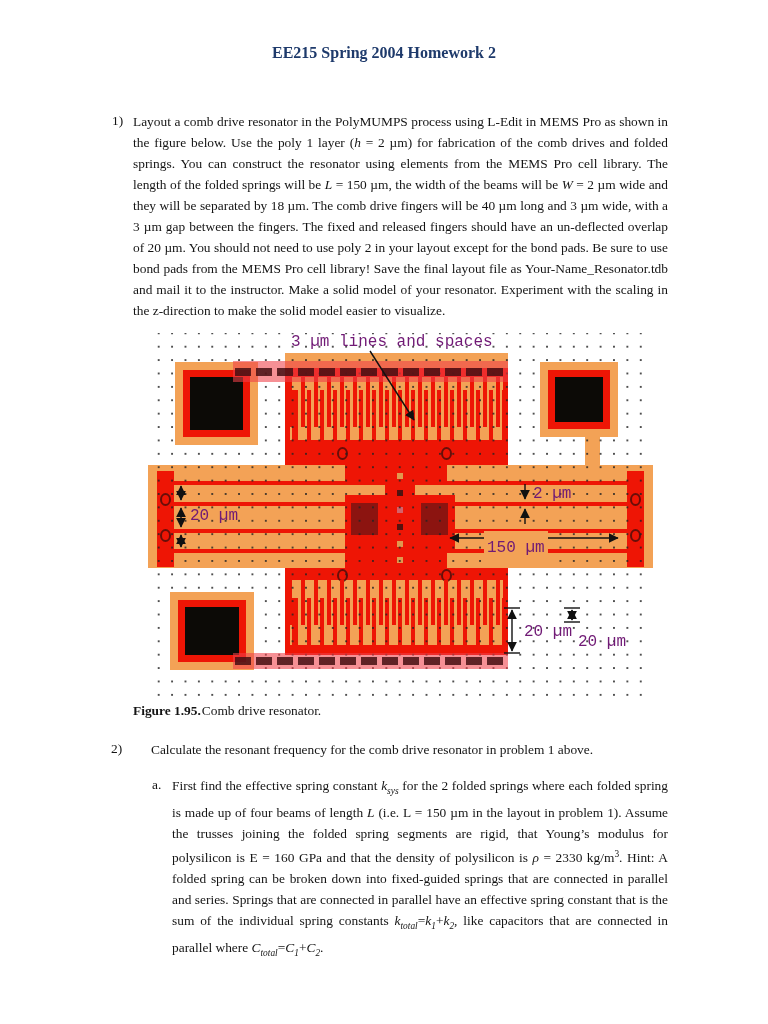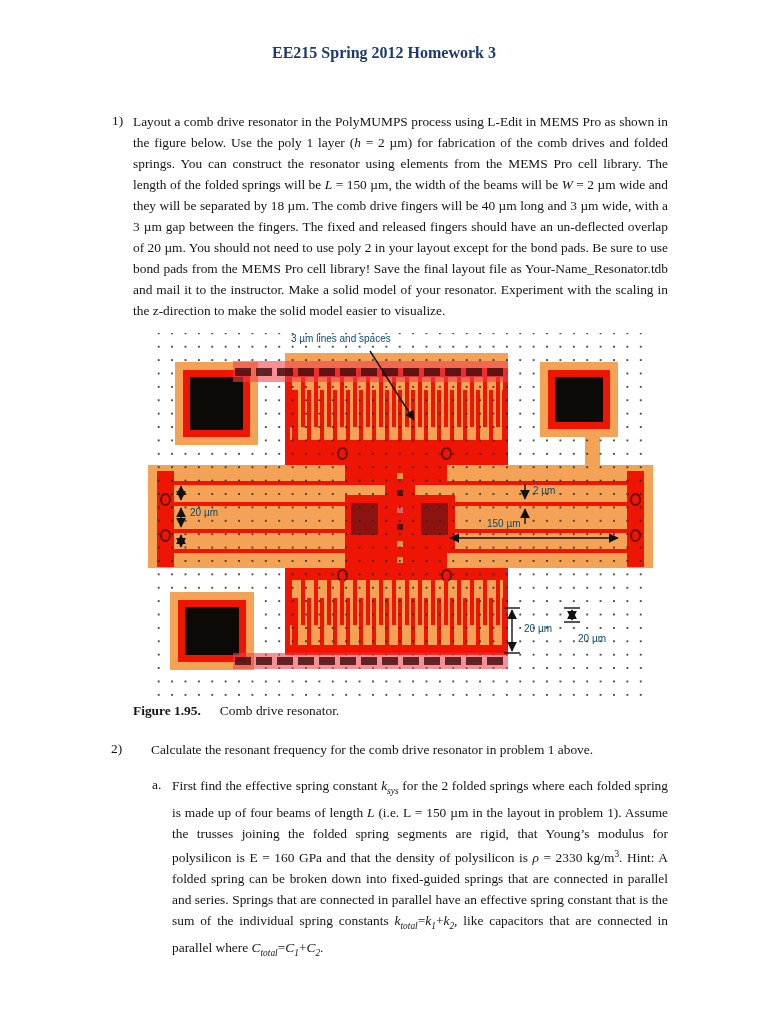--- a/index.html
+++ b/index.html
@@ -21,21 +21,21 @@
   .num{
     font-size:13.4px;line-height:19.4px;
   }
   .body-text{
     font-size:13.4px;line-height:21px;
     text-align:justify;
   }
   .body-text sub,.body-text sup{font-size:70%;}
   .caption{font-size:13.4px;}
   .caption .cap-label{font-weight:bold;}
-  .caption .cap-text{margin-left:19px;}
+  .caption .cap-text{margin-left:1px;}
 
   
   .figure{left:148px;top:333px;width:505px;height:370px;}
   .orange{background:#f3a256;}
   .red{background:#ee1505;}
   .maroon{background:#8c1410;}
   .z1{z-index:1}.z2{z-index:2}.z3{z-index:3}.z4{z-index:4}.z5{z-index:5}.z6{z-index:6}
   .dots{
     left:0;top:0;width:505px;height:370px;
     background-image:radial-gradient(circle, rgba(35,35,35,0.8) 1px, transparent 1.4px);
@@ -53,29 +53,29 @@
   }
   .pink-dash{
     position:absolute;left:2px;right:2px;height:8px;
     background-image:repeating-linear-gradient(90deg, rgba(70,15,18,0.85) 0 16px, transparent 16px 21px);
   }
   .ring{
     position:absolute;width:7px;height:9px;border:2px solid rgba(70,12,10,0.8);
     border-radius:50%;
   }
   .fig-label{
-    font-family:Liberation Sans, sans-serif;
-    font-size:10px;color:#0c4a6e;
+    font-family:Liberation Mono, monospace;
+    font-size:16px;color:#701a75;
     white-space:nowrap;
   }
 </style>
 </head>
 <body>
 
-<div class="abs page-title">EE215 Spring 2012 Homework 3</div>
+<div class="abs page-title">EE215 Spring 2004 Homework 2</div>
 
 <div class="abs num" style="left:112px;top:111px;">1)</div>
 <div class="abs body-text" style="left:133px;top:111px;width:535px;">Layout a comb drive resonator in the PolyMUMPS process using L-Edit in MEMS Pro as shown in the figure below.  Use the poly 1 layer (<i>h</i> = 2 µm) for fabrication of the comb drives and folded springs. You can construct the resonator using elements from the MEMS Pro cell library.  The length of the folded springs will be <i>L</i> = 150 µm, the width of the beams will be <i>W</i> = 2 µm wide and they will be separated by 18 µm.  The comb drive fingers will be 40 µm long and 3 µm wide, with a 3 µm gap between the fingers.  The fixed and released fingers should have an un-deflected overlap of 20 µm.  You should not need to use poly 2 in your layout except for the bond pads.  Be sure to use bond pads from the MEMS Pro cell library!  Save the final layout file as Your-Name_Resonator.tdb and mail it to the instructor. Make a solid model of your resonator. Experiment with the scaling in the z-direction to make the solid model easier to visualize.</div>
 
 <div class="abs figure">
 
   <div class="abs orange z1" style="left:137px;top:20px;width:223px;height:112px;"></div>
   <div class="abs orange z1" style="left:0;top:132px;width:505px;height:103px;"></div>
   <div class="abs orange z1" style="left:137px;top:235px;width:223px;height:87px;"></div>
   <div class="abs orange z1" style="left:437px;top:104px;width:15px;height:29px;"></div>
@@ -172,21 +172,21 @@
       <line x1="356" y1="320" x2="372" y2="320"></line>
       <line x1="424" y1="277" x2="424" y2="287" marker-start="url(#ah)" marker-end="url(#ah)"></line>
       <line x1="416" y1="275" x2="432" y2="275"></line>
       <line x1="416" y1="289" x2="432" y2="289"></line>
     </g>
   </svg>
 
   <div class="abs fig-label z6" style="left:143px;top:0;">3 µm lines and spaces</div>
   <div class="abs fig-label z6" style="left:385px;top:152px;">2 µm</div>
   <div class="abs fig-label z6" style="left:42px;top:174px;">20 µm</div>
-  <div class="abs fig-label z6" style="left:336px;top:185px;background:#f3a256;padding:0 3px;">150 µm</div>
+  <div class="abs fig-label z6" style="left:336px;top:198px;background:#f3a256;padding:8px 3px;">150 µm</div>
   <div class="abs fig-label z6" style="left:376px;top:290px;">20 µm</div>
   <div class="abs fig-label z6" style="left:430px;top:276px;margin-top:24px;">20 µm</div>
 </div>
 
 <div class="abs caption" style="left:133px;top:703px;">
   <span class="cap-label">Figure 1.95.</span><span class="cap-text">Comb drive resonator.</span>
 </div>
 
 <div class="abs num" style="left:111px;top:739px;">2)</div>
 <div class="abs body-text" style="left:133px;top:739px;width:535px;margin-left:18px;">Calculate the resonant frequency for the comb drive resonator in problem 1 above.</div>

